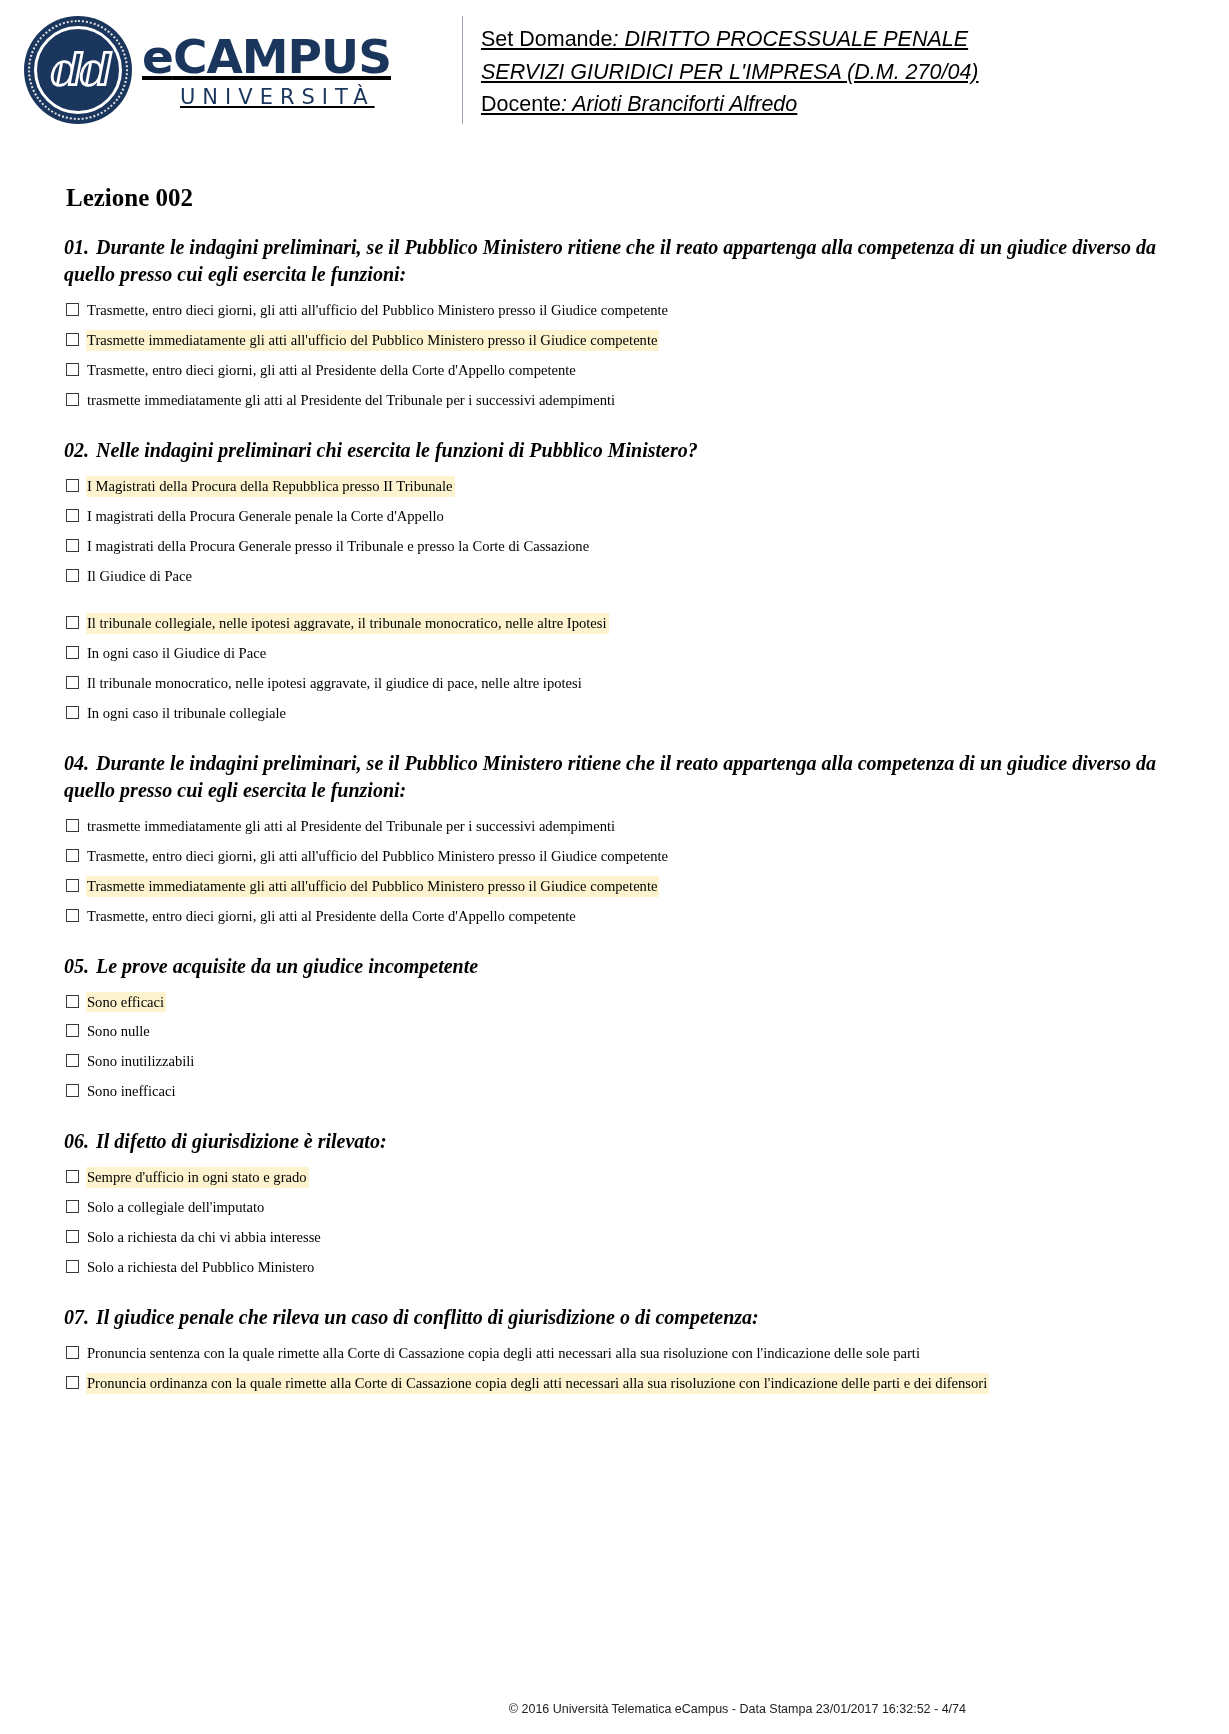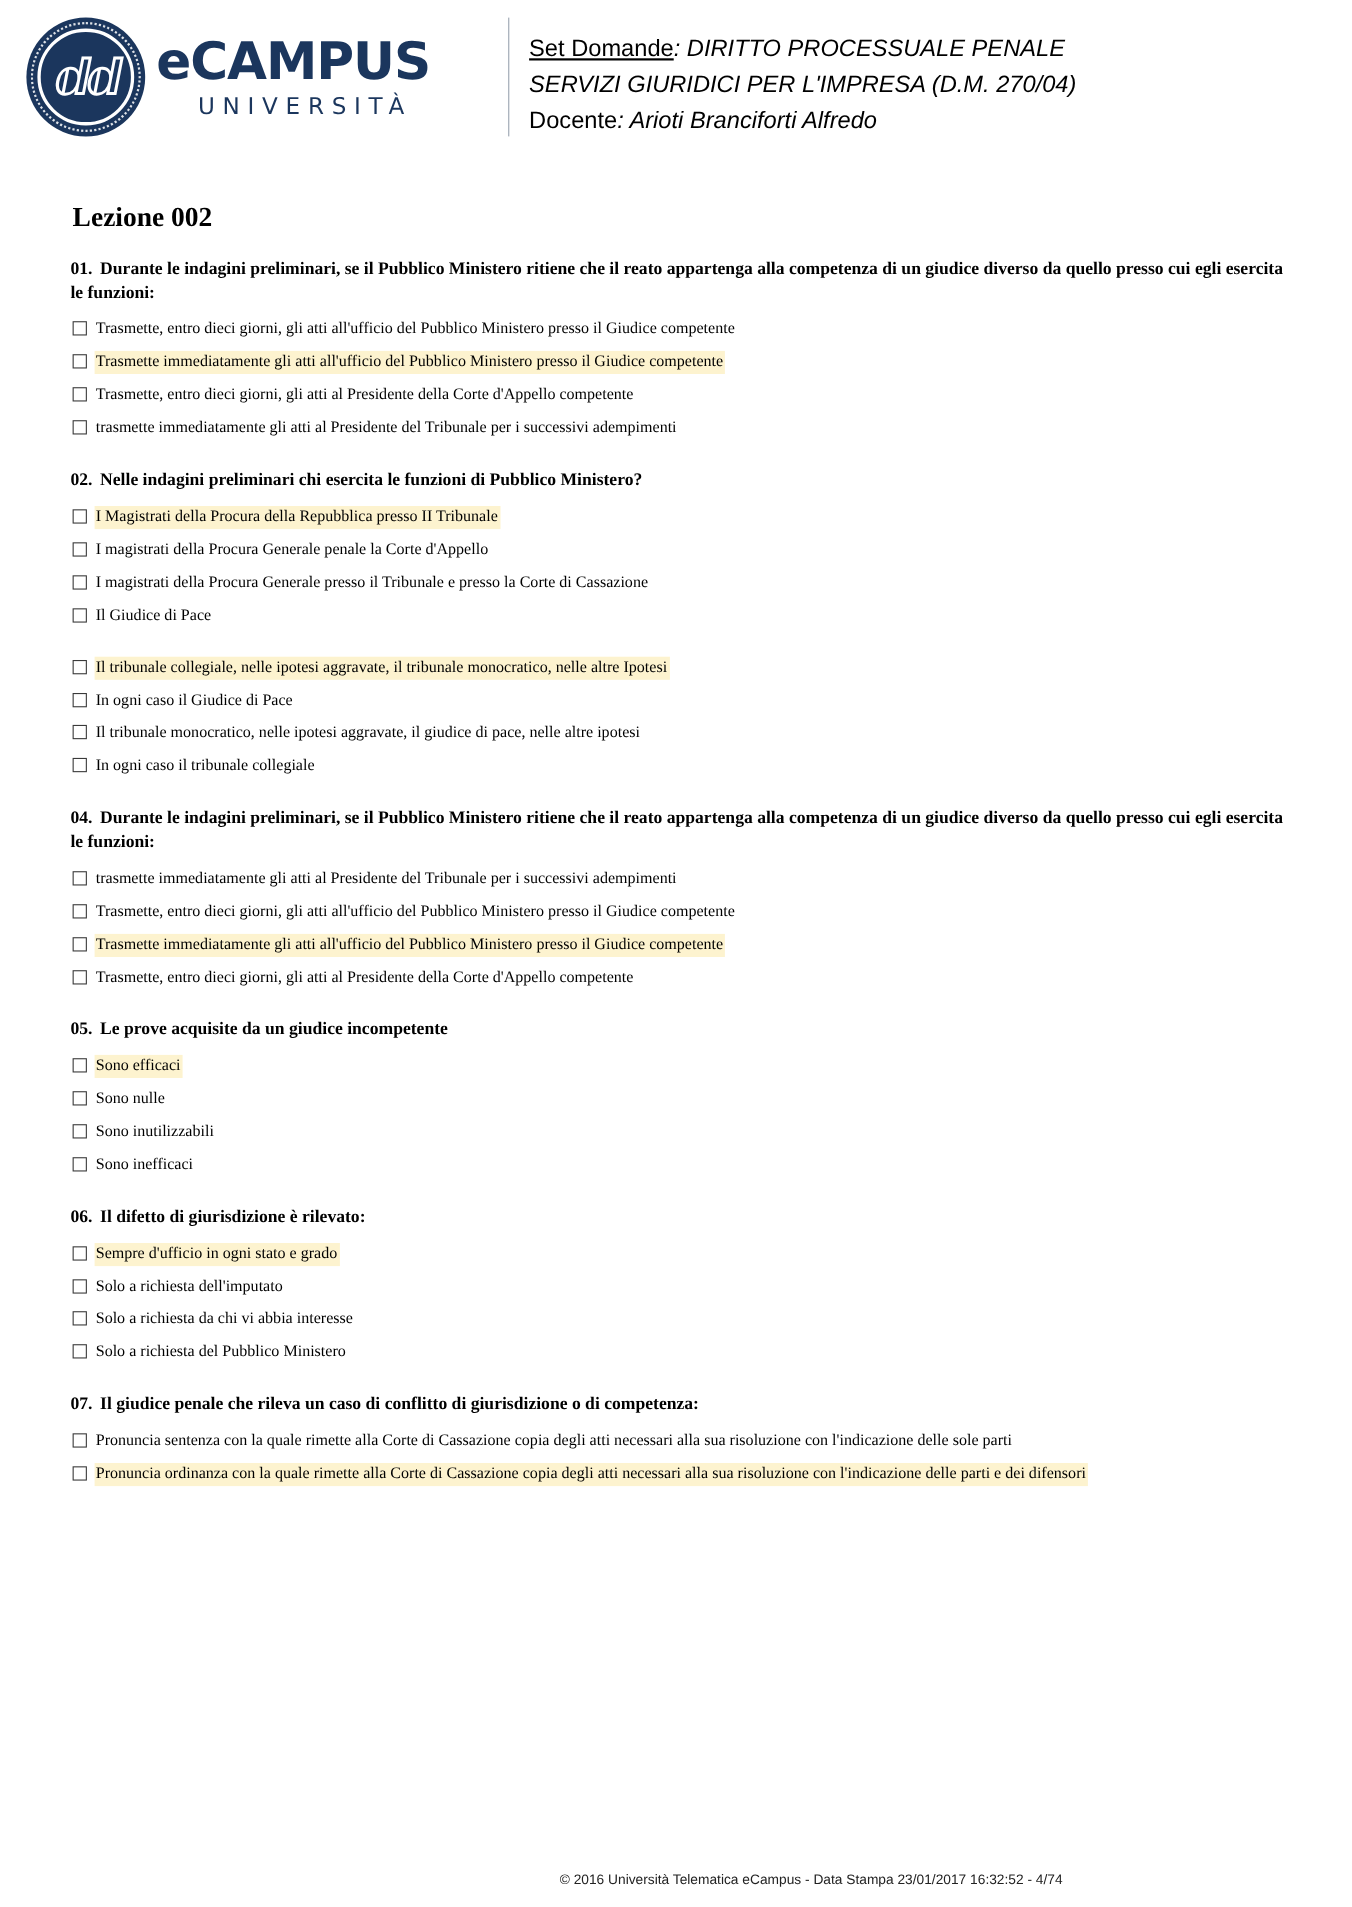--- a/index.html
+++ b/index.html
@@ -14,22 +14,23 @@
     position: relative;
     width: 1229px;
     min-height: 1734px;
     padding: 0;
     background: #fff;
   }
 
   
   .header {
     display: flex;
-    align-items: flex-end;
+    align-items: center;
     padding: 14px 0 10px 22px;
+    text-decoration: underline;
   }
   .logo-block {
     display: flex;
     align-items: center;
     width: 440px;
     flex: 0 0 440px;
   }
   .logo-mark {
     width: 112px;
     height: 112px;
@@ -111,25 +112,26 @@
   
   .content { padding: 30px 60px 0 62px; }
   h1.lezione {
     font-family: "Liberation Serif", serif;
     font-size: 25px;
     font-weight: bold;
     margin: 18px 0 22px 4px;
   }
   .question { margin-bottom: 26px; }
   .q-text {
-    font-size: 16px;
+    font-size: 20px;
     font-weight: bold;
     line-height: 1.35;
     margin: 0 0 12px 0;
     padding-left: 2px;
+    font-style: italic;
   }
   .q-num { margin-right: 7px; }
   .answers { margin: 0; padding: 0; }
   .answer {
     display: flex;
     align-items: flex-start;
     margin-bottom: 9px;
   }
   .checkbox {
     width: 13px;
@@ -302,21 +304,21 @@
         </div>
         <div class="question">
           <p class="q-text"><span class="q-num">06.</span><span>Il difetto di giurisdizione è rilevato:</span></p>
           <div class="answers">
             <div class="answer correct">
               <span class="checkbox"></span>
               <span class="answer-text">Sempre d'ufficio in ogni stato e grado</span>
             </div>
             <div class="answer">
               <span class="checkbox"></span>
-              <span class="answer-text">Solo a richiesta dell'imputato</span>
+              <span class="answer-text">Solo a collegiale dell'imputato</span>
             </div>
             <div class="answer">
               <span class="checkbox"></span>
               <span class="answer-text">Solo a richiesta da chi vi abbia interesse</span>
             </div>
             <div class="answer">
               <span class="checkbox"></span>
               <span class="answer-text">Solo a richiesta del Pubblico Ministero</span>
             </div>
           </div>

